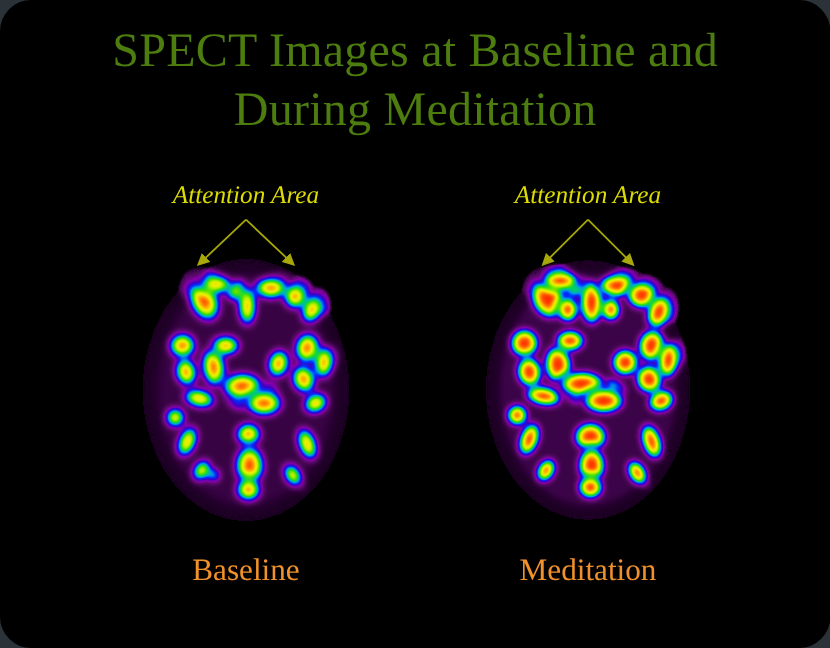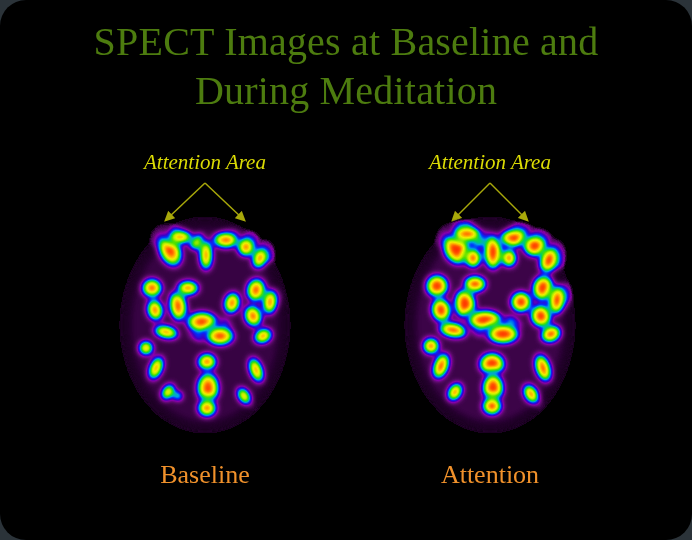--- a/index.html
+++ b/index.html
@@ -240,16 +240,16 @@
           <ellipse cx="198" cy="158" rx="9" ry="18" fill="url(#gB)" transform="rotate(-18 198 158)"></ellipse>
           <ellipse cx="186" cy="184" rx="8" ry="13" fill="url(#gB)" transform="rotate(-30 186 184)"></ellipse>
 
           <ellipse cx="147" cy="154" rx="16" ry="14" fill="url(#gB)"></ellipse>
           <ellipse cx="148" cy="178" rx="13" ry="18" fill="url(#gB)"></ellipse>
           <ellipse cx="147" cy="196" rx="12" ry="11" fill="url(#gB)"></ellipse>
         </g>
       </svg>
     </div>
 
-    <div class="cond-label">Attention</div>
+    <div class="cond-label">Meditation</div>
   </div>
 
 </div>
 
 </body></html>

